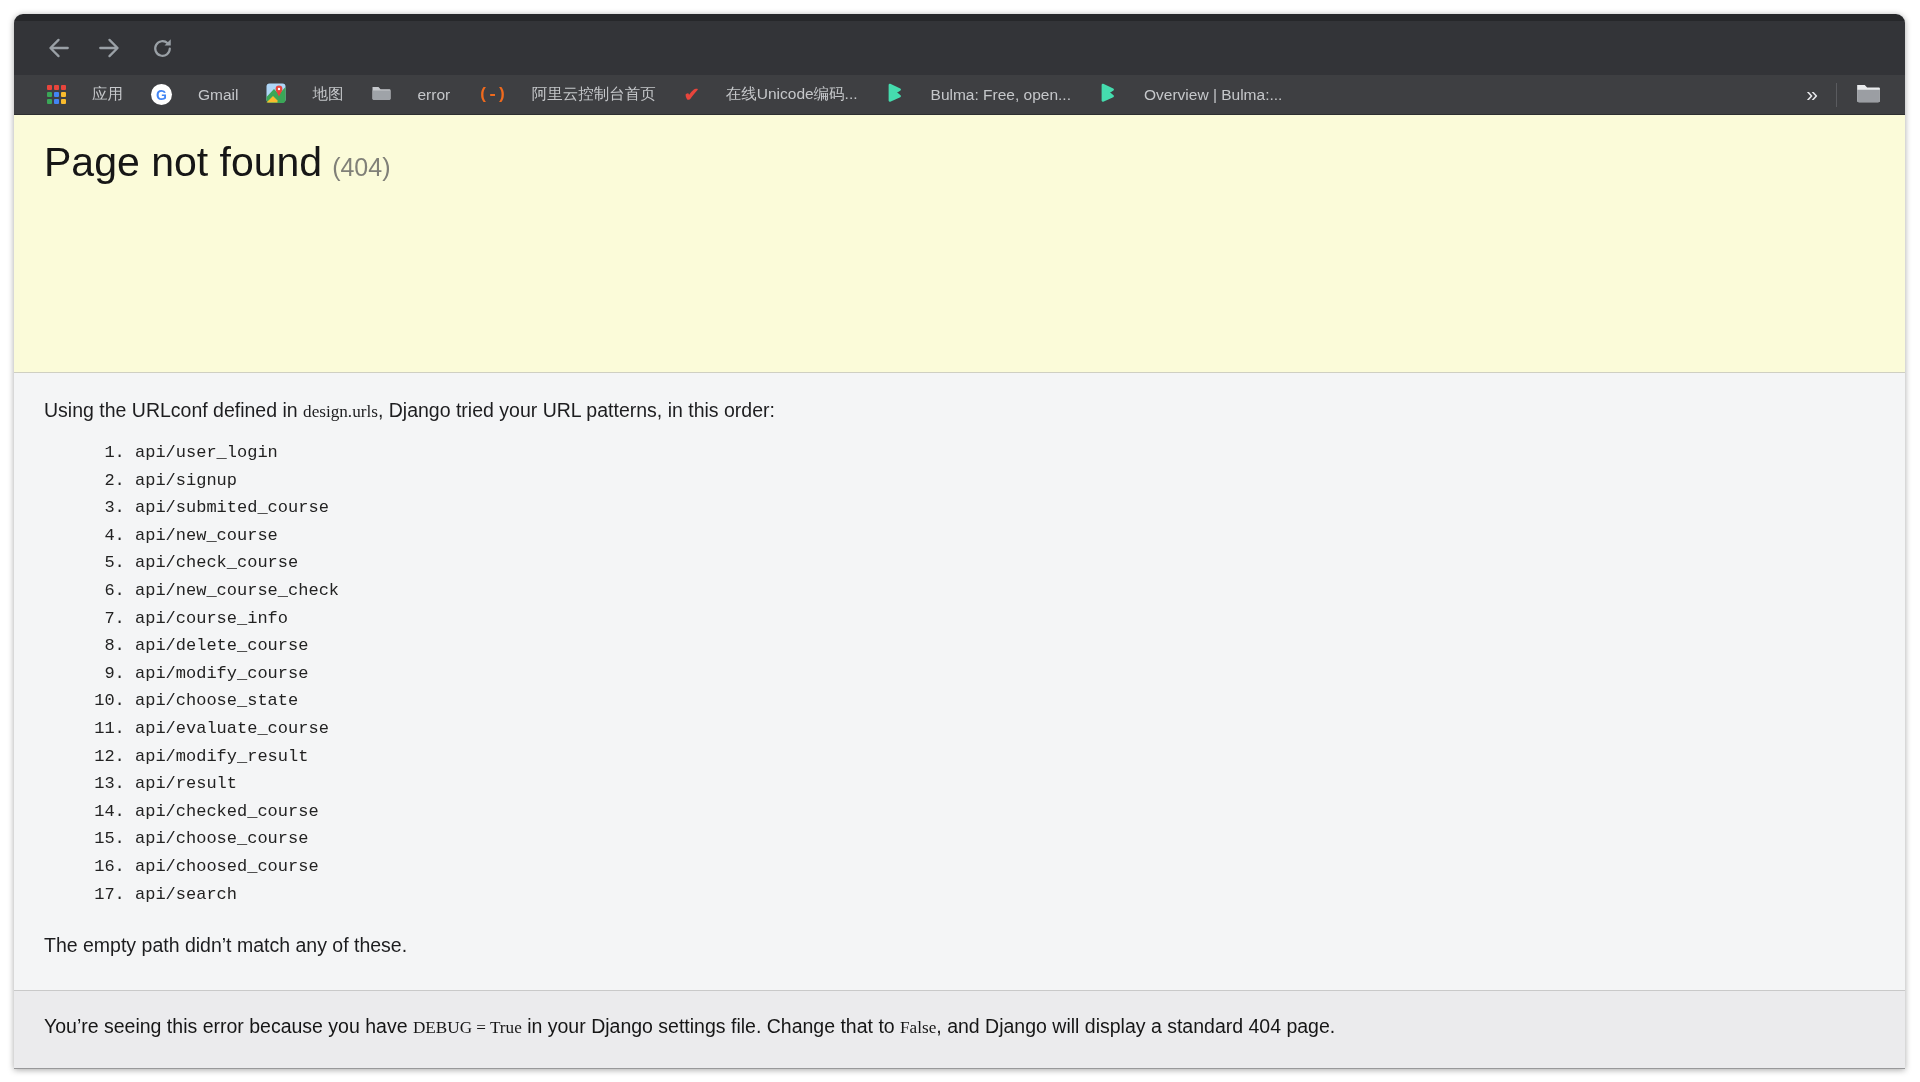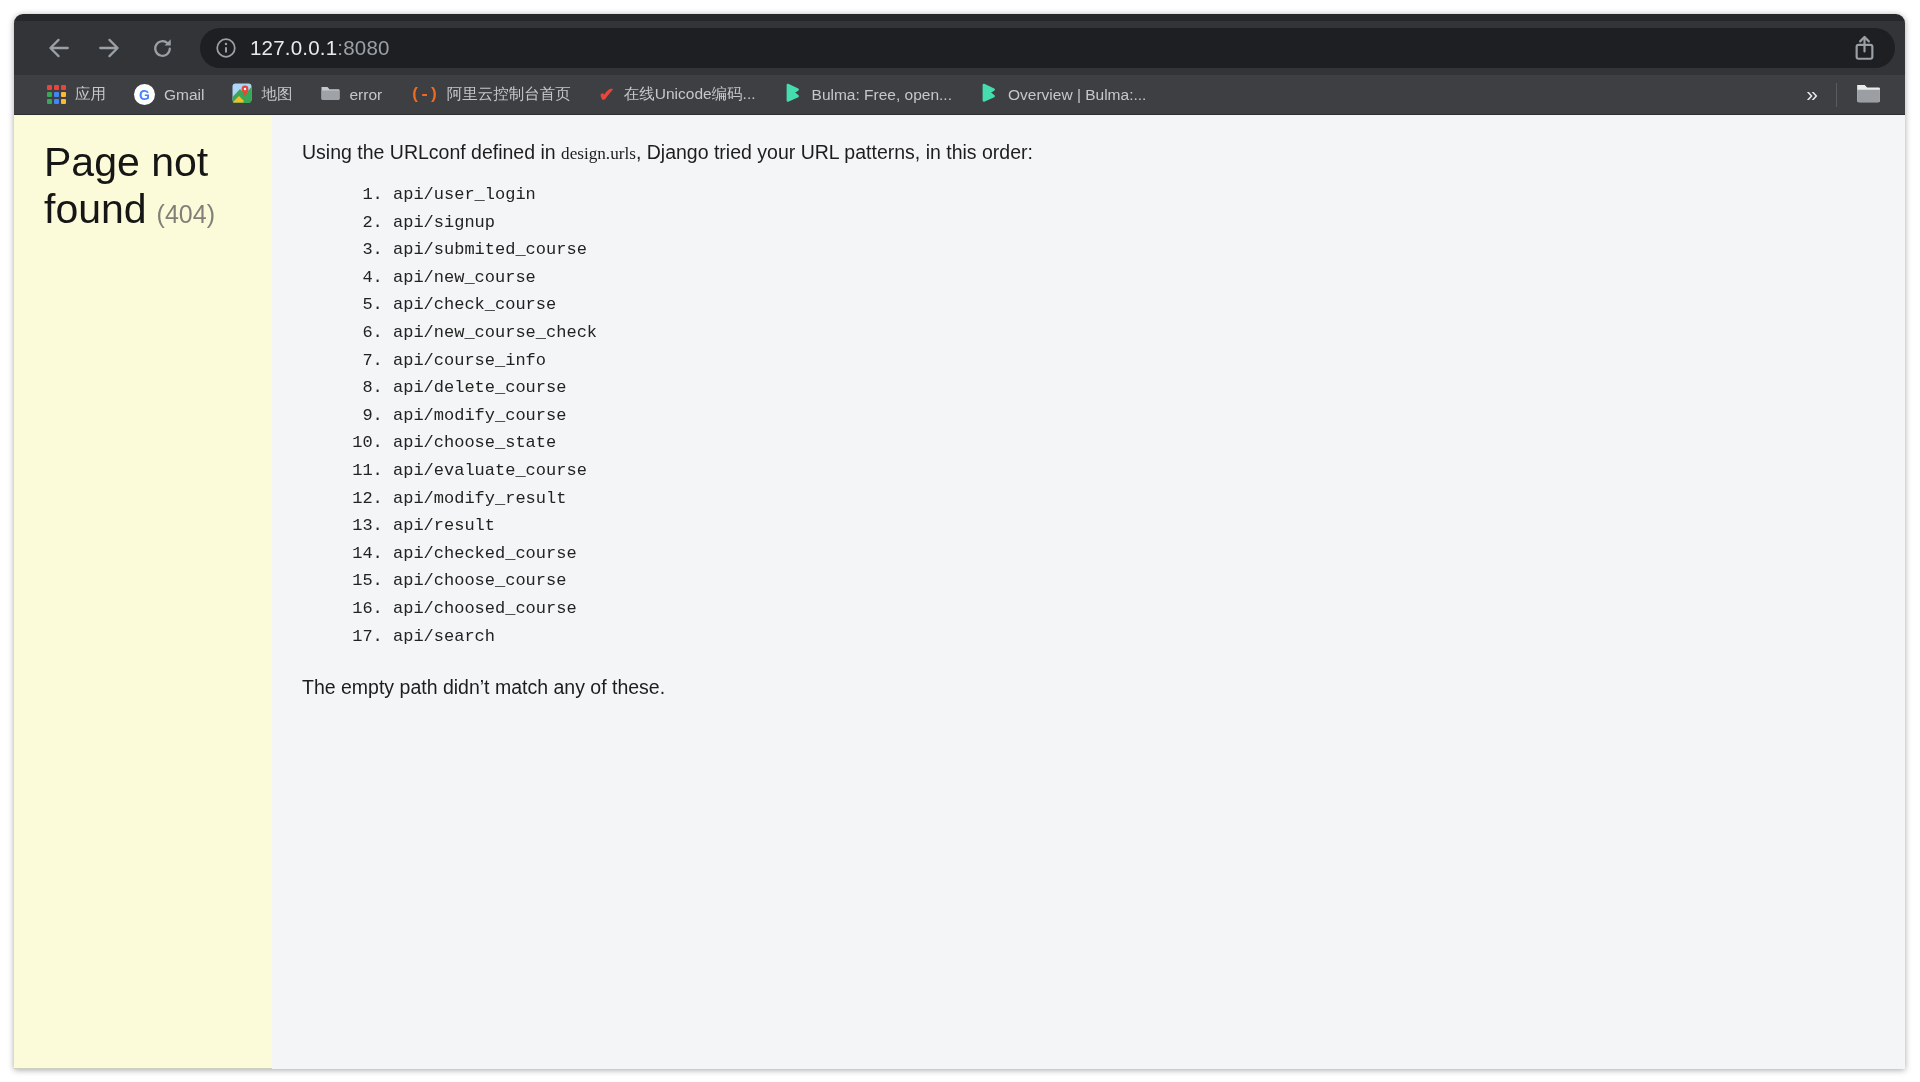--- a/index.html
+++ b/index.html
@@ -28,39 +28,39 @@
   .siteinfo { display:flex; align-items:center; margin-right:13px; flex:0 0 auto; }
   .urltext { font-size:20.5px; color:#e9eaed; letter-spacing:.2px; white-space:nowrap; }
   .urlport { color:#9aa0a6; }
   .share { margin-left:auto; flex:0 0 auto; display:flex; align-items:center; cursor:pointer; }
 
   .bookmarksbar {
     height:40px; background:#3e3f42; flex:0 0 auto;
     display:flex; align-items:center; padding:0 24px 0 33px; gap:28px;
     border-bottom:1px solid #2d2e31;
   }
-  .bm { display:flex; align-items:center; gap:9px; cursor:pointer; flex:0 0 auto; }
+  .bm { display:flex; align-items:center; gap:26px; cursor:pointer; flex:0 0 auto; }
   .bm-label { font-size:15.5px; color:#c5c7ca; white-space:nowrap; }
 
   
   .apps-grid { width:19px; height:19px; display:grid; grid-template-columns:repeat(3,5px); grid-template-rows:repeat(3,5px); gap:2px; }
   .apps-grid i { display:block; border-radius:1px; }
   .ag1{background:#e8453c}.ag2{background:#e8453c}.ag3{background:#e8453c}
   .ag4{background:#3aa757}.ag5{background:#4285f4}.ag6{background:#f9bb2d}
   .ag7{background:#3aa757}.ag8{background:#4285f4}.ag9{background:#f9bb2d}
   .g-circle { width:21px; height:21px; border-radius:50%; background:#fff; display:flex; align-items:center; justify-content:center;
               font-size:14px; font-weight:700; color:#4285f4; }
   .aliyun { color:#f06a1d; font-family:"Liberation Mono",monospace; font-weight:700; font-size:17px; letter-spacing:-1px; }
   .redcheck { color:#e8453c; font-size:19px; font-weight:700; }
   .bm-right { margin-left:auto; display:flex; align-items:center; gap:18px; }
   .chevron { color:#e9eaed; font-size:21px; cursor:pointer; line-height:1; padding-bottom:3px; }
   .vdivider { width:1px; height:24px; background:#5a5b5f; }
 
   
-  .content { flex:1 1 auto; display:flex; flex-direction:row; background:#f4f5f6; }
+  .content { flex:1 1 auto; display:flex; flex-direction:column; background:#f4f5f6; }
 
   .summary { flex:0 0 258px; background:#fbfbd9; border-bottom:1px solid #cfcfc2; padding:24px 30px 0 30px; }
   .summary h1 { font-size:41px; font-weight:500; color:#161616; letter-spacing:0; }
   .summary h1 small { font-size:25px; font-weight:400; color:#808078; margin-left:10px; }
   .reqtable { margin-top:18px; border-collapse:collapse; }
   .reqtable th { font-weight:400; color:#66665e; text-align:right; font-size:19.5px; width:258px; padding:5px 0; white-space:nowrap; }
   .reqtable td { color:#111; font-size:19.5px; padding:5px 0 5px 16px; white-space:nowrap; }
 
   .info { flex:1 1 auto; background:#f4f5f6; padding:26px 30px 0 30px; color:#1d1d1f; }
   .intro { font-size:19.5px; }
@@ -89,37 +89,20 @@
           <path d="M11.5 4.5 L19 12 l-7.5 7.5 M18.5 12 H3" fill="none" stroke="#9aa0a6" stroke-width="2.1" stroke-linecap="round" stroke-linejoin="round"></path>
         </svg>
     </span>
     <span class="navicon">
       <svg width="25" height="25" viewBox="0 0 24 24">
           <path d="M19 12a7 7 0 1 1-2.05-4.95" fill="none" stroke="#9aa0a6" stroke-width="2.1" stroke-linecap="round"></path>
           <path d="M19.9 3.1 v6 h-6 z" fill="#9aa0a6"></path>
         </svg>
     </span>
 
-    <div class="urlbar">
-      <span class="siteinfo">
-        <svg width="22" height="22" viewBox="0 0 20 20">
-            <circle cx="10" cy="10" r="8" fill="none" stroke="#9aa0a6" stroke-width="1.6"></circle>
-            <rect x="9.1" y="9" width="1.8" height="5.4" rx="0.9" fill="#9aa0a6"></rect>
-            <circle cx="10" cy="6.4" r="1.1" fill="#9aa0a6"></circle>
-          </svg>
-      </span>
-      <span class="urltext"><span>127.0.0.1</span><span class="urlport">:8080</span></span>
-      <span class="share">
-        <svg width="29" height="29" viewBox="0 0 24 24">
-            <rect x="5.5" y="9" width="13" height="11.5" rx="1.6" fill="none" stroke="#9aa0a6" stroke-width="1.8"></rect>
-            <path d="M12 14.5 V3" fill="none" stroke="#9aa0a6" stroke-width="1.8" stroke-linecap="round"></path>
-            <path d="M8.4 6.1 L12 2.5 l3.6 3.6" fill="none" stroke="#9aa0a6" stroke-width="1.8" stroke-linecap="round" stroke-linejoin="round"></path>
-          </svg>
-      </span>
-    </div>
   </div>
 
   <div class="bookmarksbar">
     <div class="bm">
       <span class="apps-grid">
           <i class="ag1"></i>
           <i class="ag2"></i>
           <i class="ag3"></i>
           <i class="ag4"></i>
           <i class="ag5"></i>
@@ -215,15 +198,18 @@
           <li>api/modify_result</li>
           <li>api/result</li>
           <li>api/checked_course</li>
           <li>api/choose_course</li>
           <li>api/choosed_course</li>
           <li>api/search</li>
         </ol>
       <p class="nomatch">The empty path didn’t match any of these.</p>
     </div>
 
+    <div class="explanation">
+      <span>You’re seeing this error because you have </span><code>DEBUG = True</code><span> in your Django settings file. Change that to </span><code>False</code><span>, and Django will display a standard 404 page.</span>
+    </div>
 
   </div>
 </div>
 
 </body></html>

